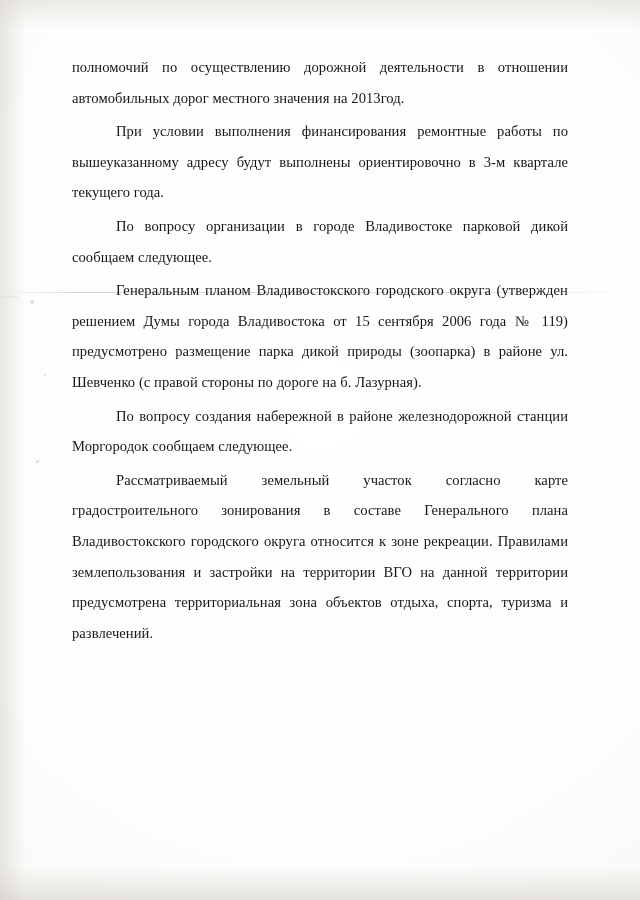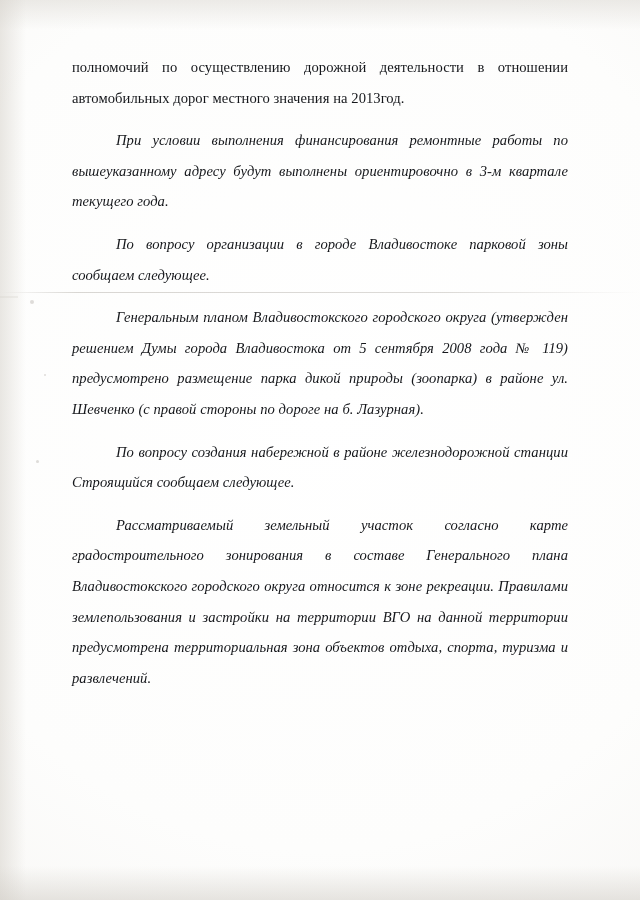--- a/index.html
+++ b/index.html
@@ -76,22 +76,21 @@
     text-align: justify;
     text-justify: inter-word;
     text-indent: 44px;
     color: #15171b;
     letter-spacing: .05px;
   }
   p.para.no-indent {
     text-indent: 0;
   }
   p.para + p.para {
-    margin-top: 12px;
-    font-style: italic;
+    margin-top: 3px;
   }
 
   
   .speck {
     position: absolute;
     background: #b9b4ac;
     border-radius: 50%;
     opacity: .45;
     pointer-events: none;
   }
@@ -108,19 +107,19 @@
   <div class="fold-line" style="top:292px;"></div>
 
   <div class="speck" style="left:30px; top:300px; width:4px; height:4px;"></div>
   <div class="speck" style="left:36px; top:460px; width:3px; height:3px;"></div>
   <div class="speck" style="left:44px; top:374px; width:2px; height:2px;"></div>
   <div class="scan-smudge" style="left:0; top:296px; width:18px; height:2px;"></div>
 
   <div class="text-body">
     <p class="para no-indent">полномочий по осуществлению дорожной деятельности в отношении автомобильных дорог местного значения на 2013год.</p>
     <p class="para">При условии выполнения финансирования ремонтные работы по вышеуказанному адресу будут выполнены ориентировочно в 3-м квартале текущего года.</p>
-    <p class="para">По вопросу организации в городе Владивостоке парковой зоны сообщаем следующее.</p>
-    <p class="para">Генеральным планом Владивостокского городского округа (утвержден решением Думы города Владивостока от 5 сентября 2008 года № 119) предусмотрено размещение парка дикой природы (зоопарка) в районе ул. Шевченко (с правой стороны по дороге на б. Лазурная).</p>
-    <p class="para">По вопросу создания набережной в районе железнодорожной станции Строящийся сообщаем следующее.</p>
+    <p class="para">По вопросу организации в городе Владивостоке парковой дикой сообщаем следующее.</p>
+    <p class="para">Генеральным планом Владивостокского городского округа (утвержден решением Думы города Владивостока от 15 сентября 2006 года № 119) предусмотрено размещение парка дикой природы (зоопарка) в районе ул. Шевченко (с правой стороны по дороге на б. Лазурная).</p>
+    <p class="para">По вопросу создания набережной в районе железнодорожной станции Моргородок сообщаем следующее.</p>
     <p class="para">Рассматриваемый земельный участок согласно карте градостроительного зонирования в составе Генерального плана Владивостокского городского округа  относится к зоне рекреации. Правилами землепользования и застройки на территории ВГО на данной территории предусмотрена территориальная зона объектов отдыха, спорта, туризма и развлечений.</p>
   </div>
 
 </div>
 
 </body></html>

